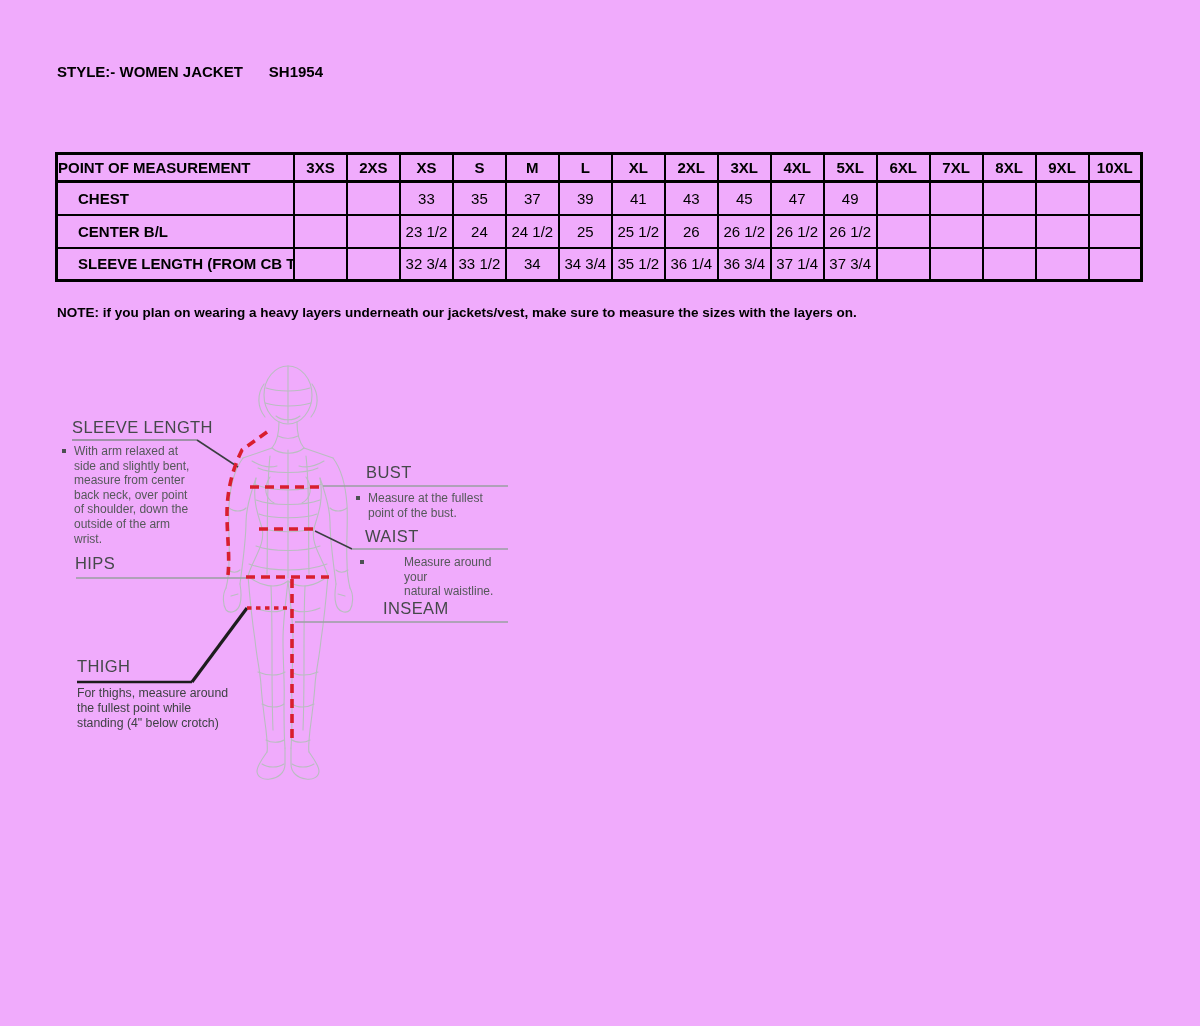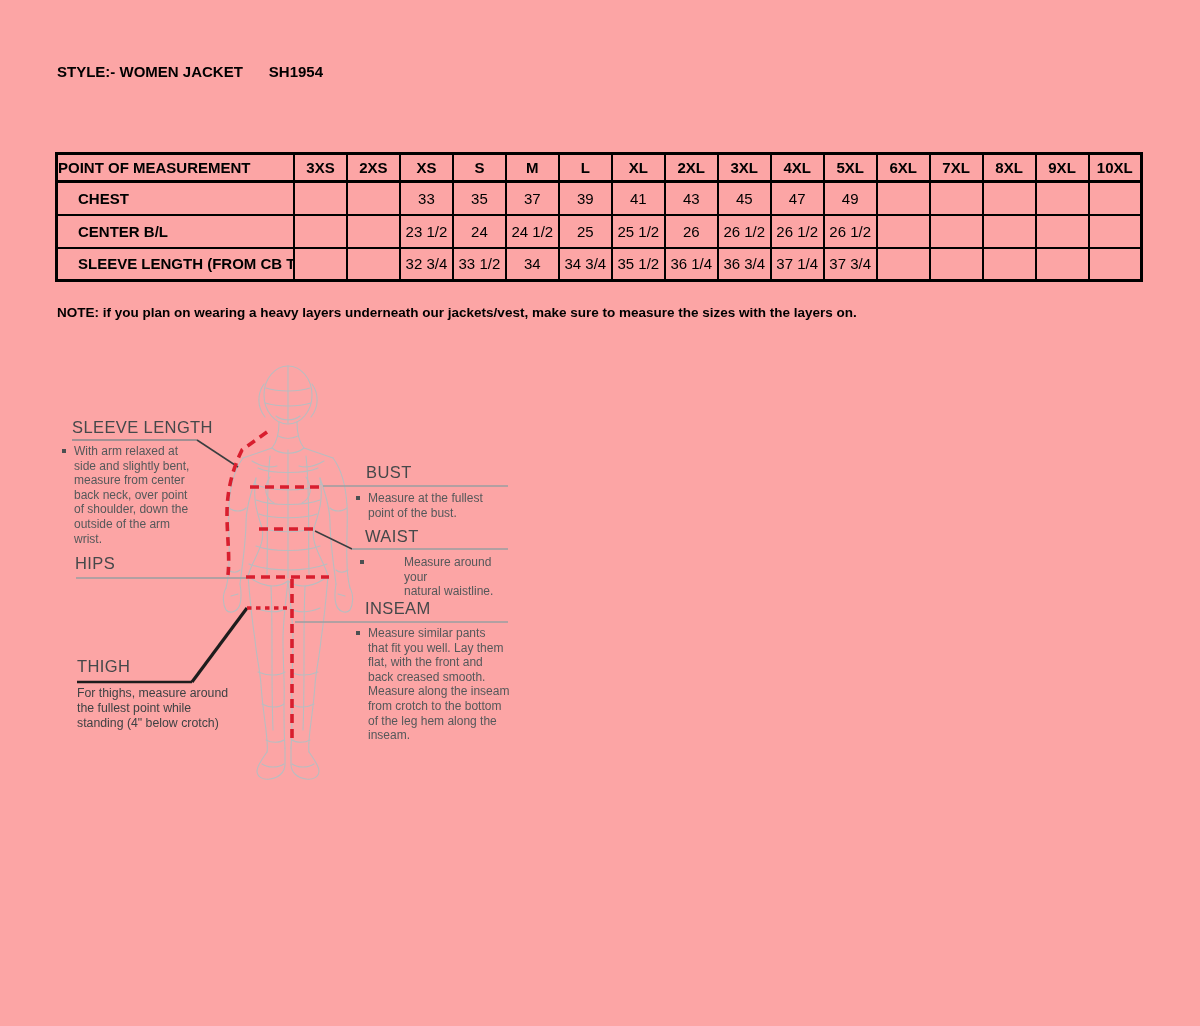--- a/index.html
+++ b/index.html
@@ -1,17 +1,17 @@
 <!DOCTYPE html>
 <html><head>
 <meta charset="utf-8">
 <style>
   html,body{margin:0;padding:0;background:#ffffff;}
   #page{
-    position:relative;width:1200px;height:1026px;background:#fca5a5;
+    position:relative;width:1200px;height:1026px;background:#f0abfc;
     font-family:"Liberation Sans", sans-serif;overflow:hidden;
   }
   
   .title-row{position:absolute;left:57px;top:63px;font-size:15px;font-weight:bold;color:#000;}
   .title-code{margin-left:26px;}
   
   table.size-chart{
     position:absolute;left:55px;top:152px;width:1088px;
     border-collapse:collapse;table-layout:fixed;border:3px solid #000;
   }
@@ -260,26 +260,15 @@
 point of the bust.</p>
   </div>
 
   <div class="measure-heading" style="left:365px;top:527px;">WAIST</div>
   <div class="measure-para" style="left:360px;top:555px;width:155px;gap:32px;">
     <span class="measure-bullet"></span>
     <p class="measure-text">Measure around your
 natural waistline.</p>
   </div>
 
-  <div class="measure-heading" style="left:365px;top:599px;">INSEAM</div>
-  <div class="measure-para" style="left:356px;top:626px;width:160px;">
-    <span class="measure-bullet"></span>
-    <p class="measure-text">Measure similar pants
-that fit you well. Lay them
-flat, with the front and
-back creased smooth.
-Measure along the inseam
-from crotch to the bottom
-of the leg hem along the
-inseam.</p>
-  </div>
+  <div class="measure-heading" style="left:383px;top:599px;">INSEAM</div>
 
 </div>
 
 </body></html>

